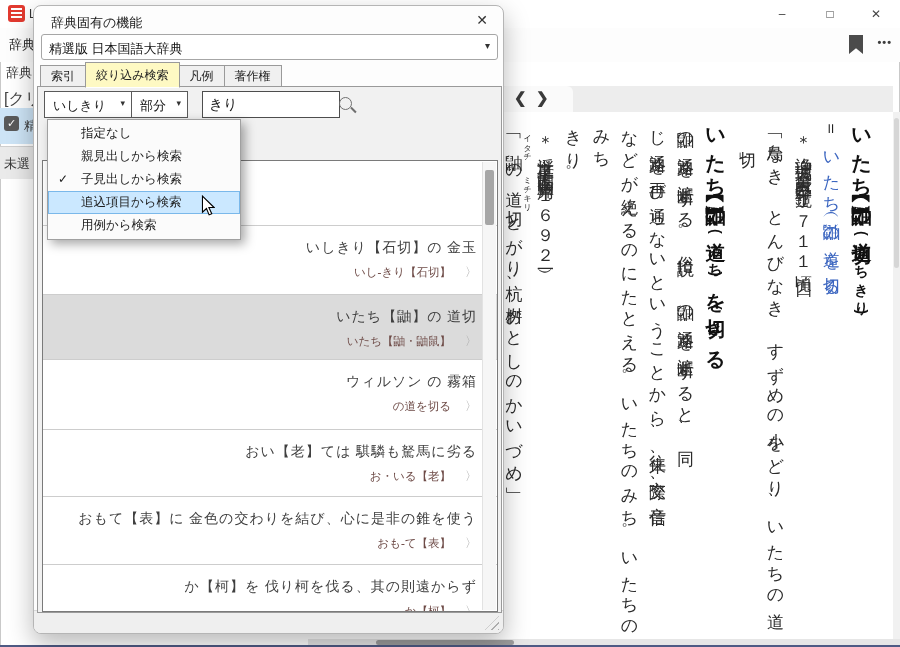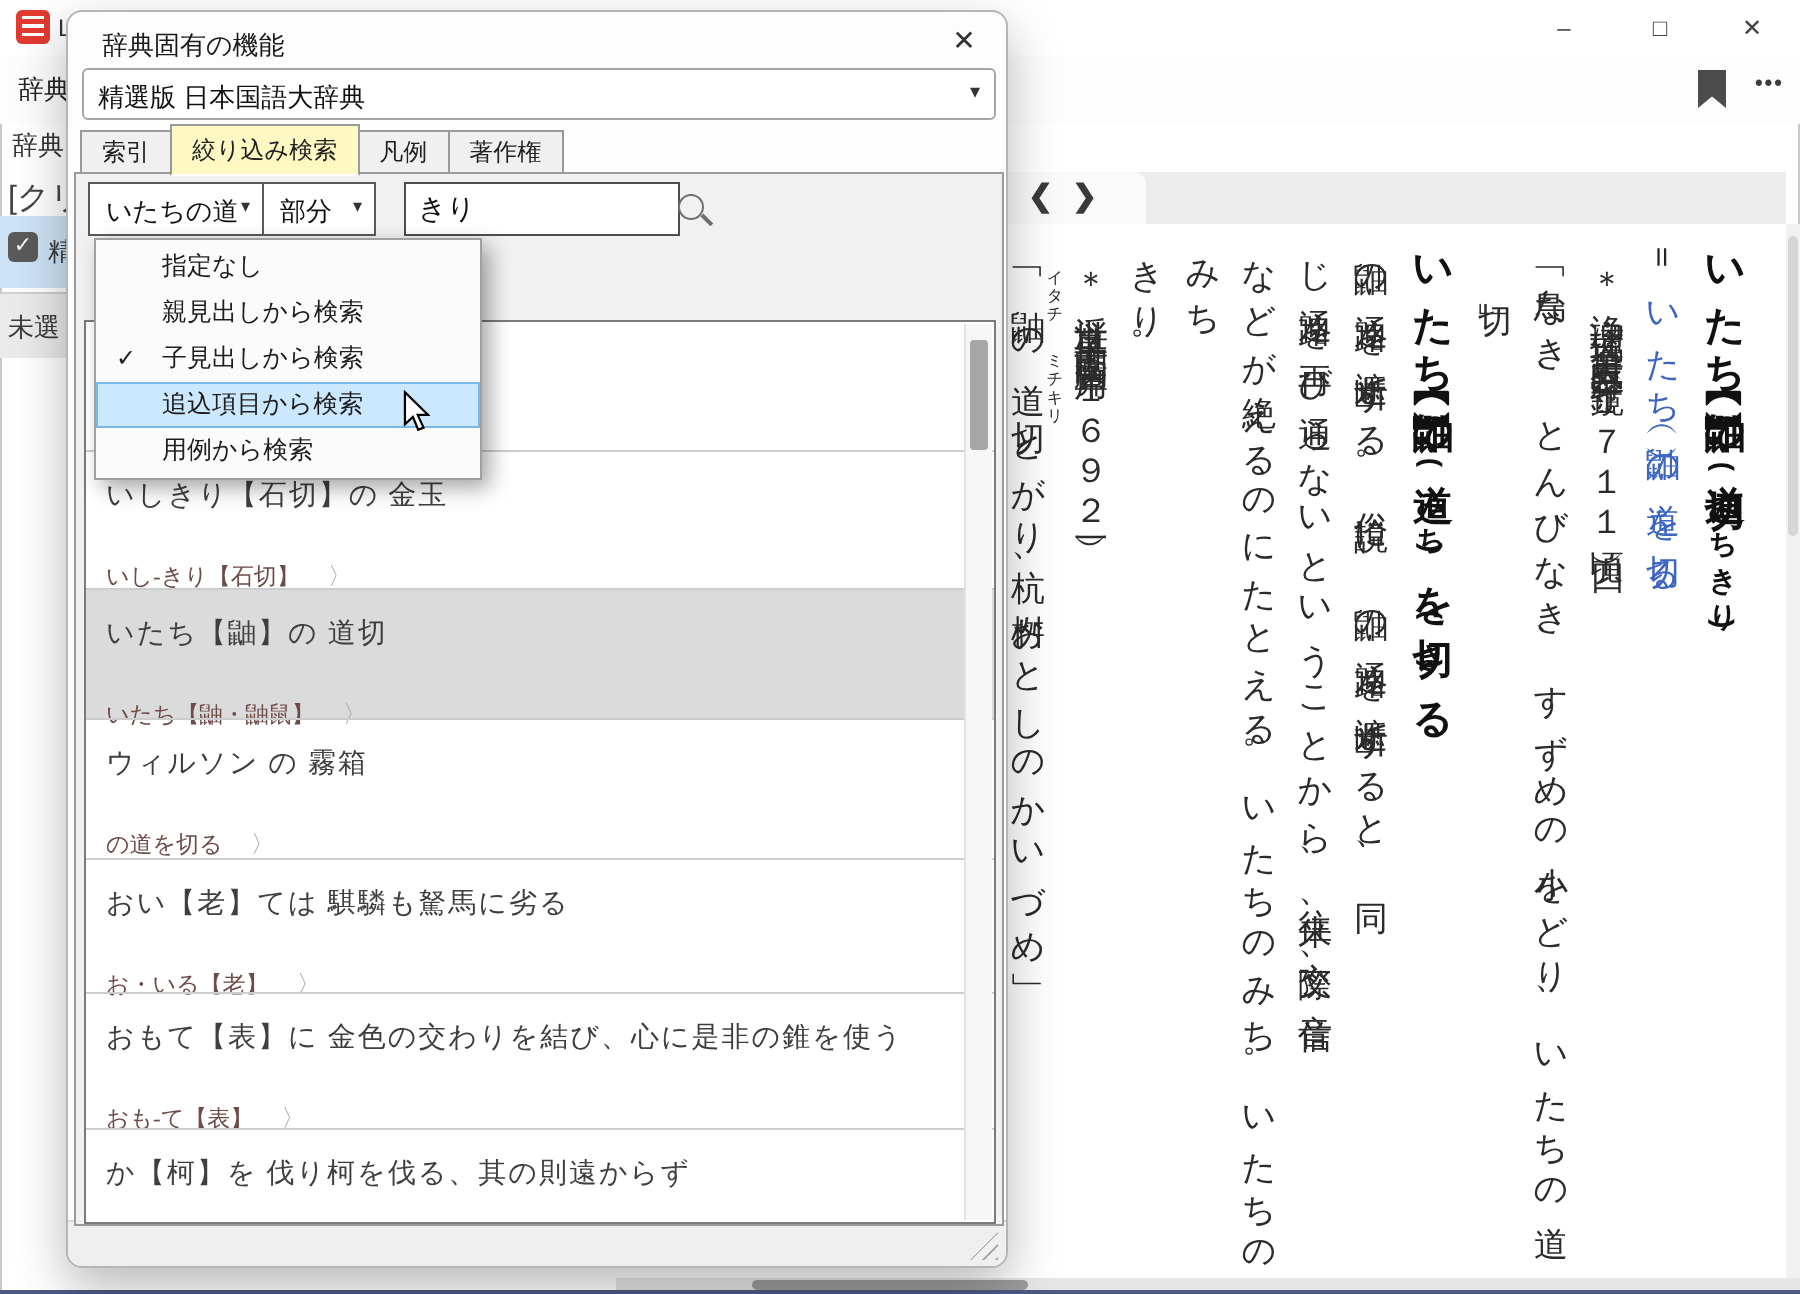--- a/index.html
+++ b/index.html
@@ -83,29 +83,29 @@
   .drop-btn .caret{position:absolute;right:6px;top:6px;font-size:9px;color:#333;}
   .b-scope{left:6px;width:88px;} .b-match{left:93px;width:57px;}
   .search-input{position:absolute;left:164px;top:4px;width:138px;height:27px;border:1px solid #4d4d4d;
       box-sizing:border-box;font-size:14px;color:#111;padding:0 6px;background:#fff;
       font-family:"Liberation Sans",sans-serif;}
   .mag{position:absolute;left:301px;top:10px;width:11px;height:11px;border:1.8px solid #6f6f6f;border-radius:50%;}
   .mag::after{content:"";position:absolute;width:7px;height:1.8px;background:#6f6f6f;
       transform:rotate(45deg);right:-6px;bottom:-2px;}
 
   .list{position:absolute;left:4px;top:73px;width:456px;height:452px;background:#fff;border:1px solid #7a7a7a;
-      box-sizing:border-box;overflow:hidden;}
+      box-sizing:border-box;overflow:hidden;text-align:right;}
   .lrow{position:relative;box-sizing:border-box;padding:13px 20px 0 10px;}
   .lrow + .lrow{border-top:1px solid #cdcdcd;}
   .lrow:nth-child(1){height:64px;} .lrow:nth-child(2){height:69px;} .lrow:nth-child(3){height:65px;}
   .lrow:nth-child(4){height:70px;} .lrow:nth-child(5){height:67px;} .lrow:nth-child(6){height:68px;}
   .lrow:nth-child(7){height:56px;}
   .lrow.row-selected{background:#dbdbdb;}
   .ltitle{font-size:14px;color:#3f3f3f;letter-spacing:1px;font-family:"Liberation Serif",serif;}
-  .lsub{margin-top:23px;font-size:11.5px;color:#6e4b47;font-family:"Liberation Serif",serif;}
+  .lsub{margin-top:7px;font-size:11.5px;color:#6e4b47;font-family:"Liberation Serif",serif;}
   .lsub .chev{color:#a8a8a8;margin-left:14px;font-size:12px;}
   .list-sb{position:absolute;top:1px;right:1px;bottom:1px;width:13px;background:#f6f6f6;border-left:1px solid #e2e2e2;}
   .list-sb .thumb{position:absolute;top:8px;left:2px;width:9px;height:55px;background:#a6a6a6;border-radius:2px;}
 
   .dlg-footer{position:absolute;left:0;right:0;bottom:0;height:22px;background:#efefef;border-top:1px solid #d8d8d8;}
   .grip{position:absolute;right:4px;bottom:3px;width:14px;height:14px;
       background:repeating-linear-gradient(-45deg,#adadad 0 1.3px,rgba(0,0,0,0) 1.3px 4.6px);
       clip-path:polygon(100% 0,100% 100%,0 100%);}
 
   .scope-menu{position:absolute;left:13px;top:113px;width:192px;background:#fbfbfb;border:1px solid #a0a0a0;
@@ -189,21 +189,21 @@
 
     <div class="tabs">
       <div class="tab">索引</div>
       <div class="tab active">絞り込み検索</div>
       <div class="tab">凡例</div>
       <div class="tab">著作権</div>
     </div>
 
     <div class="tabpage">
       <div class="drop-btn b-scope">
-        <span class="lbl">いたちの道</span>
+        <span class="lbl">いしきり</span>
         <span class="caret">▾</span>
       </div>
       <div class="drop-btn b-match">
         <span class="lbl">部分</span>
         <span class="caret">▾</span>
       </div>
       <input class="search-input" type="text" value="きり" style="">
       <div class="mag"></div>
 
       <div class="list">

